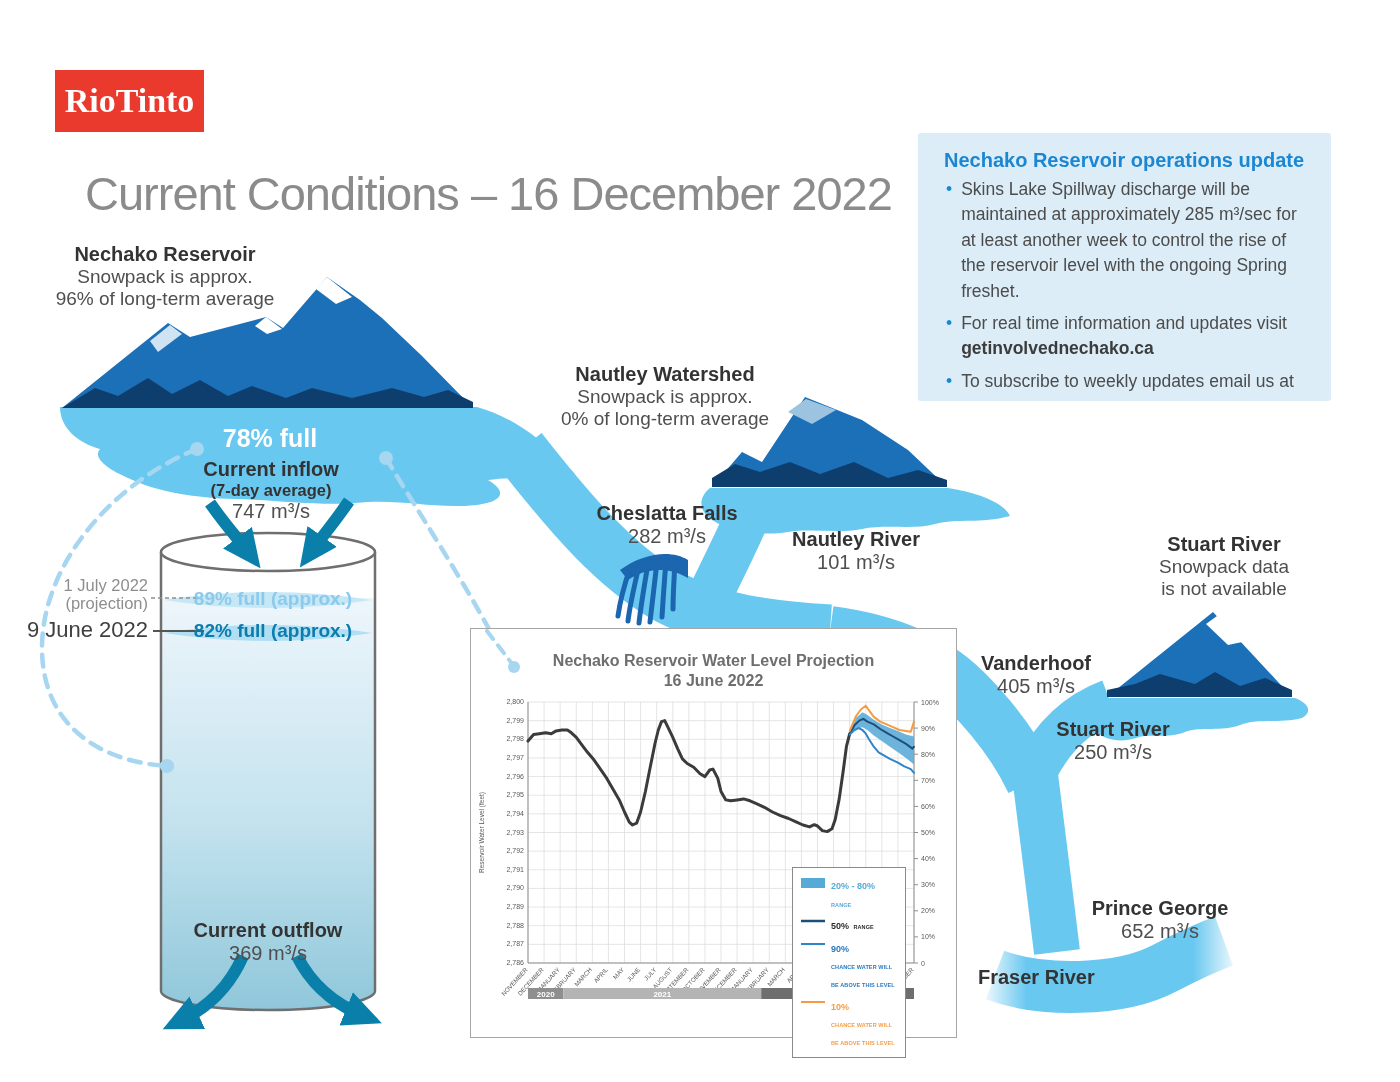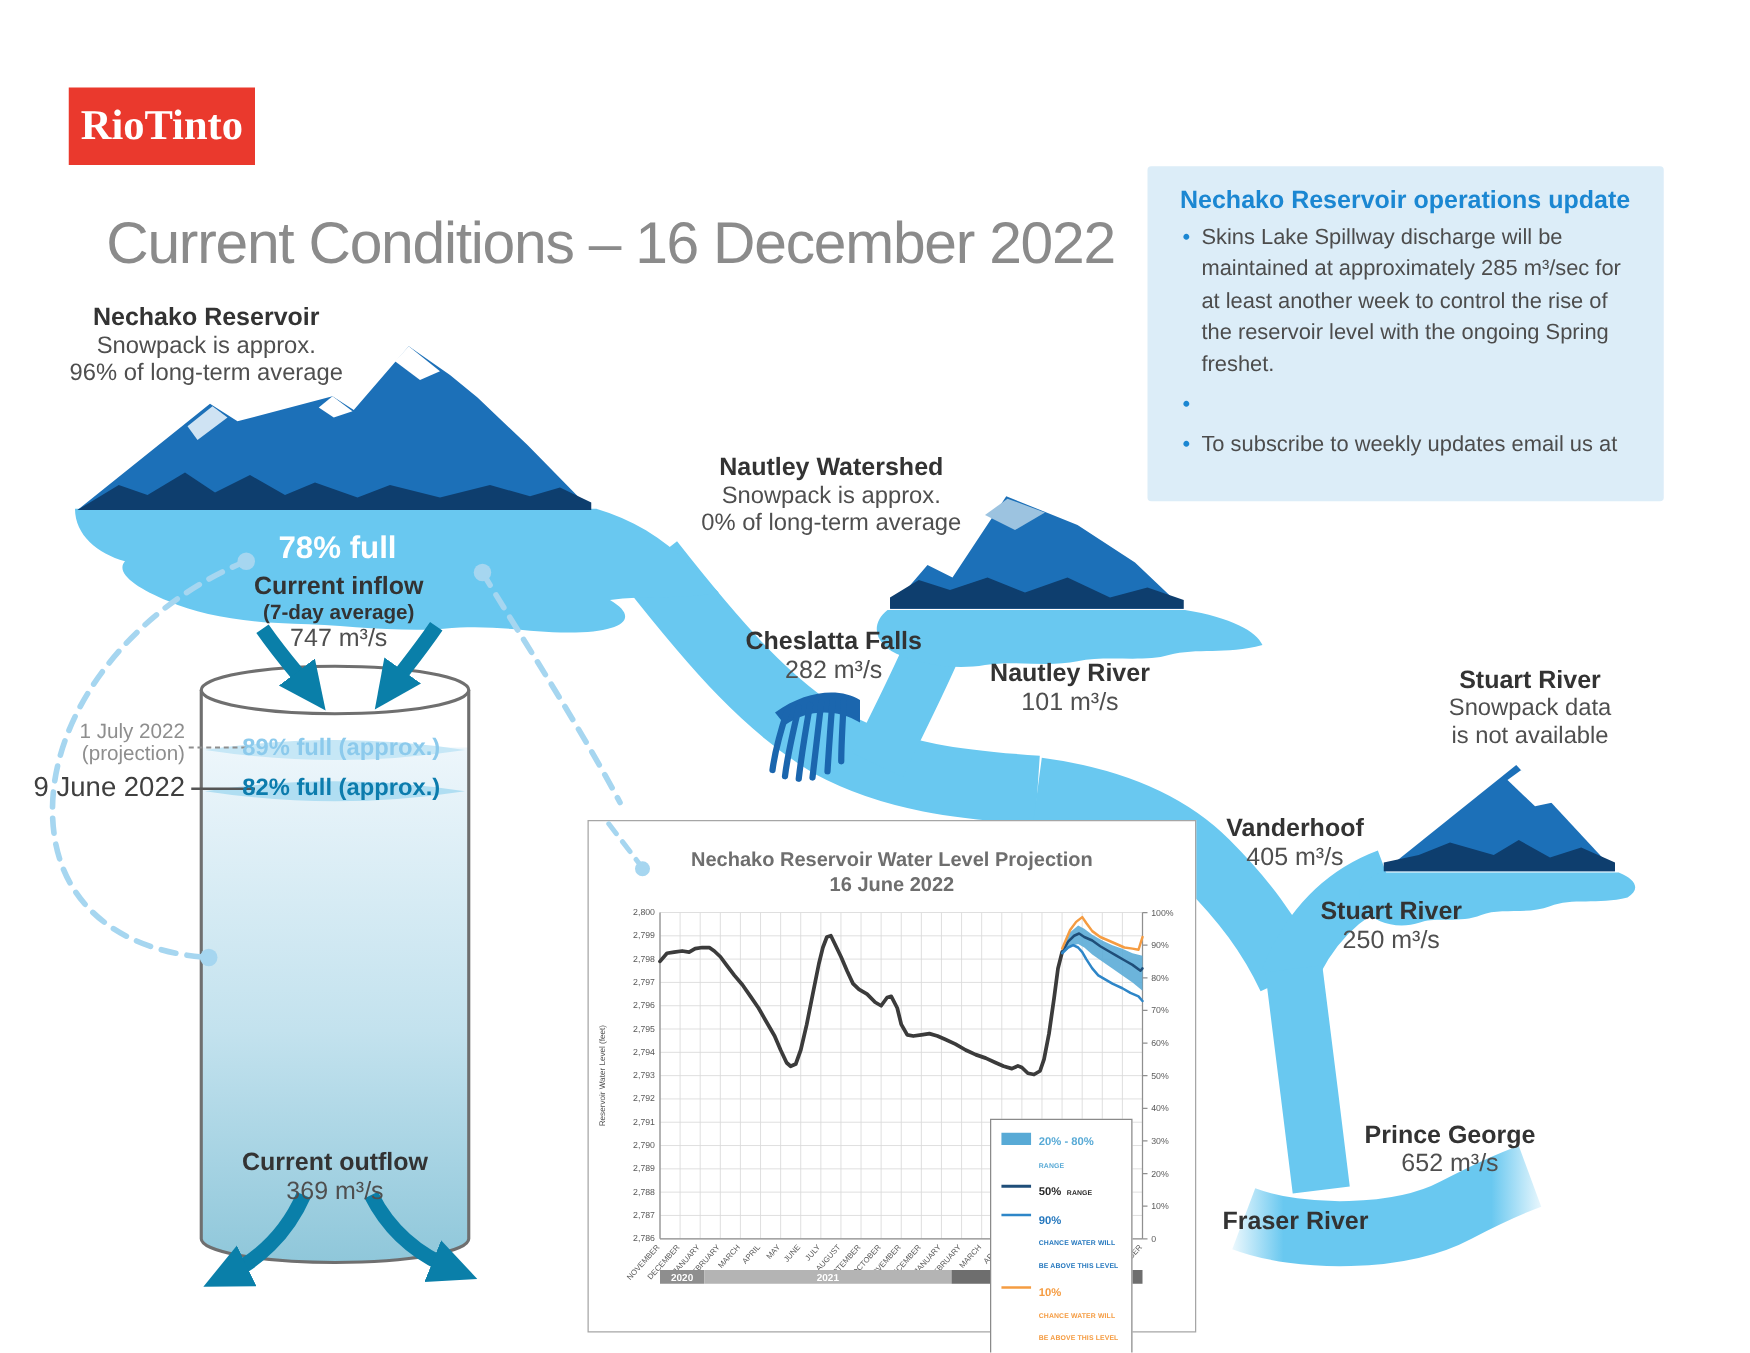--- a/index.html
+++ b/index.html
@@ -42,21 +42,21 @@
   #lbl-stuartriver{left:1113px;top:718px}
   #lbl-pg{left:1160px;top:897px}
   #lbl-fraser{left:978px;top:966px;transform:none;text-align:left}
   
   #info-box{left:918px;top:133px;width:413px;height:268px;background:var(--info_bg);border-radius:3px;padding:16px 24px 0 26px;box-sizing:border-box}
   #info-title{color:var(--info_blue);font-weight:bold;font-size:20px;margin-bottom:5px}
   .bullet{display:flex;font-size:17.5px;color:#4c4c4c;line-height:1.45;margin-bottom:7px}
   .bullet .dot{color:var(--info_blue);margin:0 9px 0 2px;flex:0 0 auto}
   .bullet b{display:block;color:#3c3c3c}
   
-  #chart-box{left:470px;top:656px;width:487px;height:410px;background:#fff;border:1.5px solid #a6a6a6;box-sizing:border-box}
+  #chart-box{left:470px;top:628px;width:487px;height:410px;background:#fff;border:1.5px solid #a6a6a6;box-sizing:border-box}
   #chart-title{position:absolute;left:0;right:0;top:22px;text-align:center;font-weight:bold;font-size:16px;color:#6e6e6e;line-height:1.25}
   #chart-svg{position:absolute;left:0;top:0}
   
   #legend{position:absolute;left:321px;top:238px;width:114px;background:#fff;border:1px solid #8a8a8a;padding:7px 6px 4px 8px;box-sizing:border-box}
   .lg-row{display:flex;gap:6px;align-items:flex-start;margin-bottom:5px}
   .lg-sw{width:24px;flex:0 0 24px;margin-top:3px}
   .lg-txt{line-height:1.1;font-weight:bold}
   .lg-big{font-size:9px}
   .lg-sm{font-size:5.5px;letter-spacing:.1px}
   .lg-c0{color:#58aad6}.lg-c1{color:#2b2b2b}.lg-c2{color:#2779bf}.lg-c3{color:#f59c42}
@@ -216,21 +216,21 @@
 </div>
 
 <div class="abs" id="info-box">
   <div id="info-title">Nechako Reservoir operations update</div>
   <div class="bullet">
     <span class="dot">•</span>
     <span><span>Skins Lake Spillway discharge will be maintained at approximately 285 m³/sec for at least another week to control the rise of the reservoir level with the ongoing Spring freshet.</span><b></b></span>
   </div>
   <div class="bullet">
     <span class="dot">•</span>
-    <span></span>
+    <span><span>For real time information and updates visit</span><b>getinvolvednechako.ca</b></span>
   </div>
   <div class="bullet">
     <span class="dot">•</span>
     <span><span>To subscribe to weekly updates email us at</span></span>
   </div>
 </div>
 
 <div class="abs" id="chart-box">
   <div id="chart-title">
     <div>Nechako Reservoir Water Level Projection</div>

